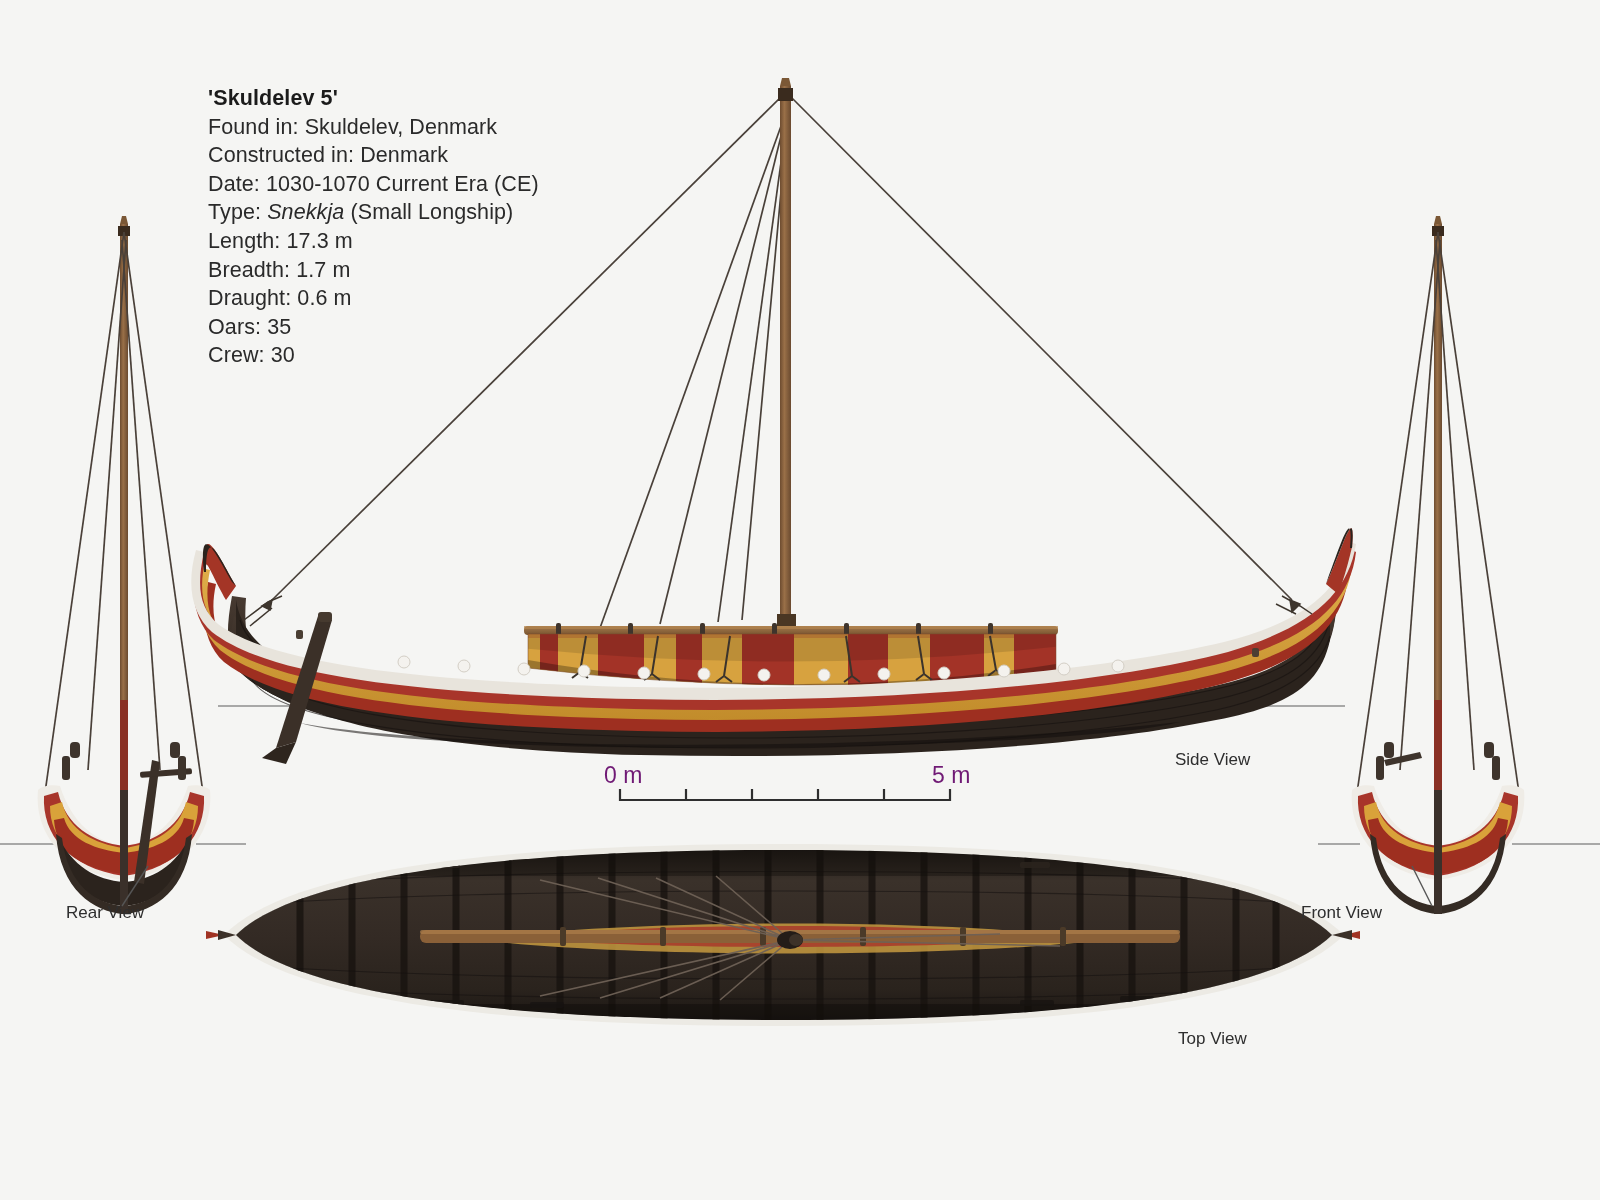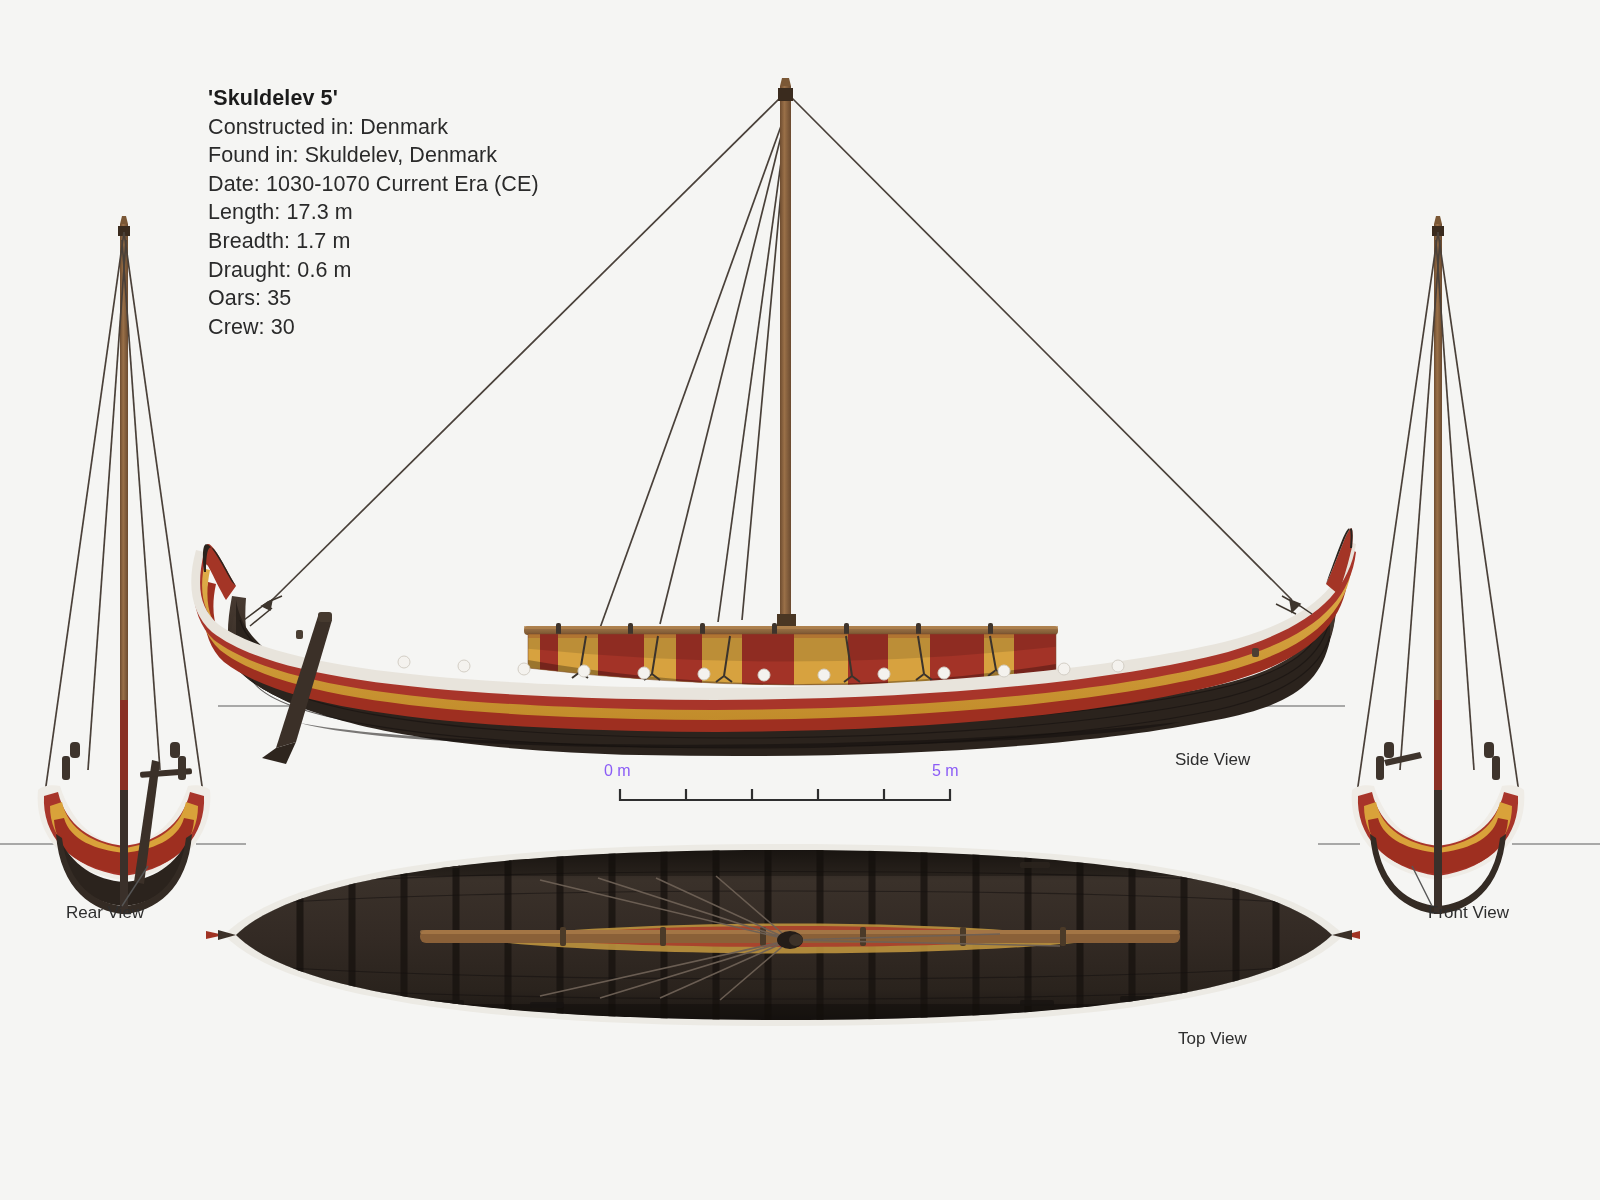--- a/index.html
+++ b/index.html
@@ -26,24 +26,24 @@
   #infoblock .row{display:block;}
   #infoblock .it{font-style:italic;}
 
   
   .caption{
     position:absolute;font-size:17px;color:#2e2e2e;white-space:nowrap;
   }
   #cap-side{left:1175px;top:750px;}
   #cap-top{left:1178px;top:1022px;margin-top:7px;}
   #cap-rear{left:66px;top:903px;}
-  #cap-front{left:1428px;top:903px;}
+  #cap-front{left:1301px;top:903px;}
 
   
-  .scaletxt{position:absolute;font-size:16px;color:#8b5cf6;white-space:nowrap;}
+  .scaletxt{position:absolute;font-size:23px;color:#701a75;white-space:nowrap;}
   #scale-0{left:604px;top:762px;}
   #scale-5{left:932px;top:762px;}
 </style>
 </head>
 <body>
 
 <div id="stage">
 
   <svg class="layer" viewBox="0 0 1600 1200">
     <defs>
@@ -513,23 +513,24 @@
       <line x1="686" y1="789" x2="686" y2="801"></line>
       <line x1="752" y1="789" x2="752" y2="801"></line>
       <line x1="818" y1="789" x2="818" y2="801"></line>
       <line x1="884" y1="789" x2="884" y2="801"></line>
       <line x1="950" y1="789" x2="950" y2="801"></line>
     </g>
   </svg>
 
   <div id="infoblock">
     <span class="row ttl">'Skuldelev 5'</span>
+    <span class="row"><span>Found in: </span><span>Skuldelev, Denmark</span></span>
     <span class="row"><span>Constructed in: </span><span>Denmark</span></span>
-    <span class="row"><span>Found in: </span><span>Skuldelev, Denmark</span></span>
     <span class="row"><span>Date: </span><span>1030-1070 Current Era (CE)</span></span>
+    <span class="row"><span>Type: </span><span class="it">Snekkja</span><span> (Small Longship)</span></span>
     <span class="row"><span>Length: </span><span>17.3 m</span></span>
     <span class="row"><span>Breadth: </span><span>1.7 m</span></span>
     <span class="row"><span>Draught: </span><span>0.6 m</span></span>
     <span class="row"><span>Oars: </span><span>35</span></span>
     <span class="row"><span>Crew: </span><span>30</span></span>
   </div>
 
   <div class="caption" id="cap-side">Side View</div>
   <div class="caption" id="cap-top">Top View</div>
   <div class="caption" id="cap-rear">Rear View</div>

